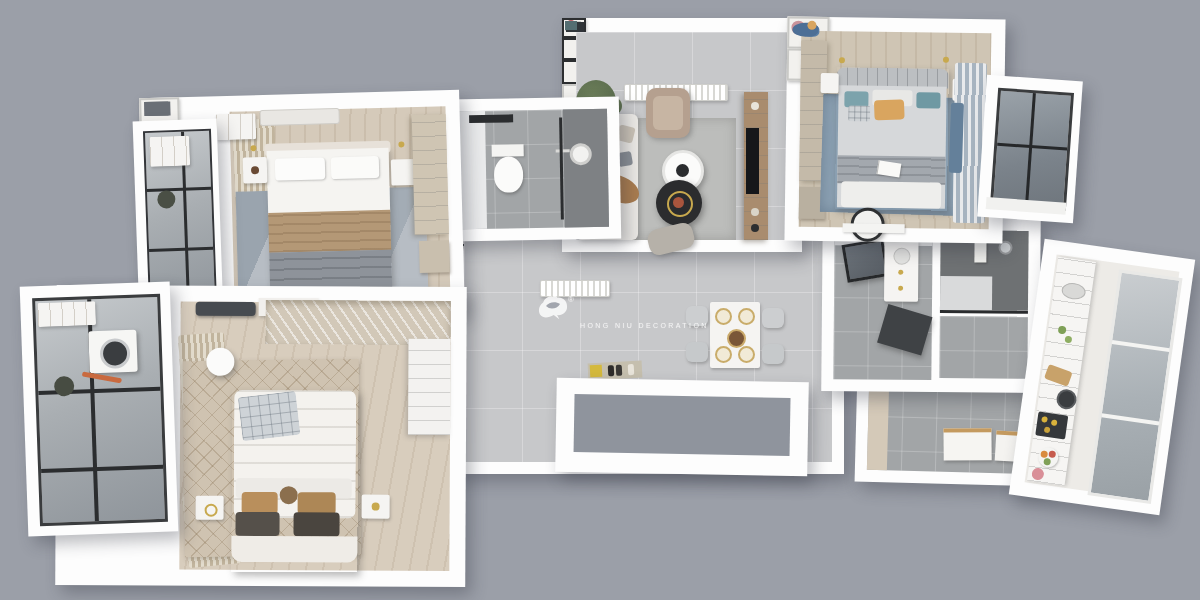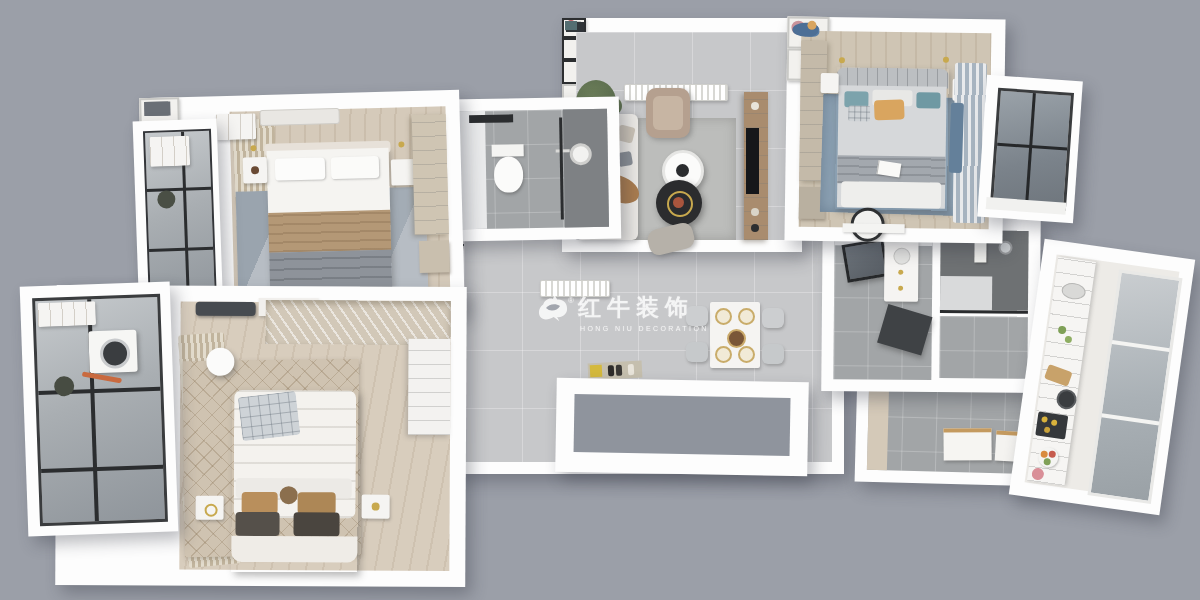--- a/index.html
+++ b/index.html
@@ -317,18 +317,17 @@
     </div>
   </div>
 
   <div class="wm" style="left:536px;top:292px;width:190px;">
     <div class="wm-row">
       <svg width="34" height="28" viewBox="0 0 48 40" style="flex:0 0 auto;">
         <path fill="#ffffff" d="M6 33 C2 27 4 19 10 15 C12 9 18 5 24 7 L26 1 L30 8 C38 7 44 13 44 20 C45 28 38 34 30 33 L33 39 L25 33 C18 37 10 38 6 33 Z"></path>
         <path fill="#9b9fa8" d="M14 20 C18 14 28 13 34 17 C30 24 20 26 14 20 Z"></path>
       </svg>
       <span class="wm-reg">®</span>
-      <span class="wm-cn">红牛装饰</span>
     </div>
     <div class="wm-en">HONG NIU DECORATION</div>
   </div>
 
 </div>
 
 </body></html>

